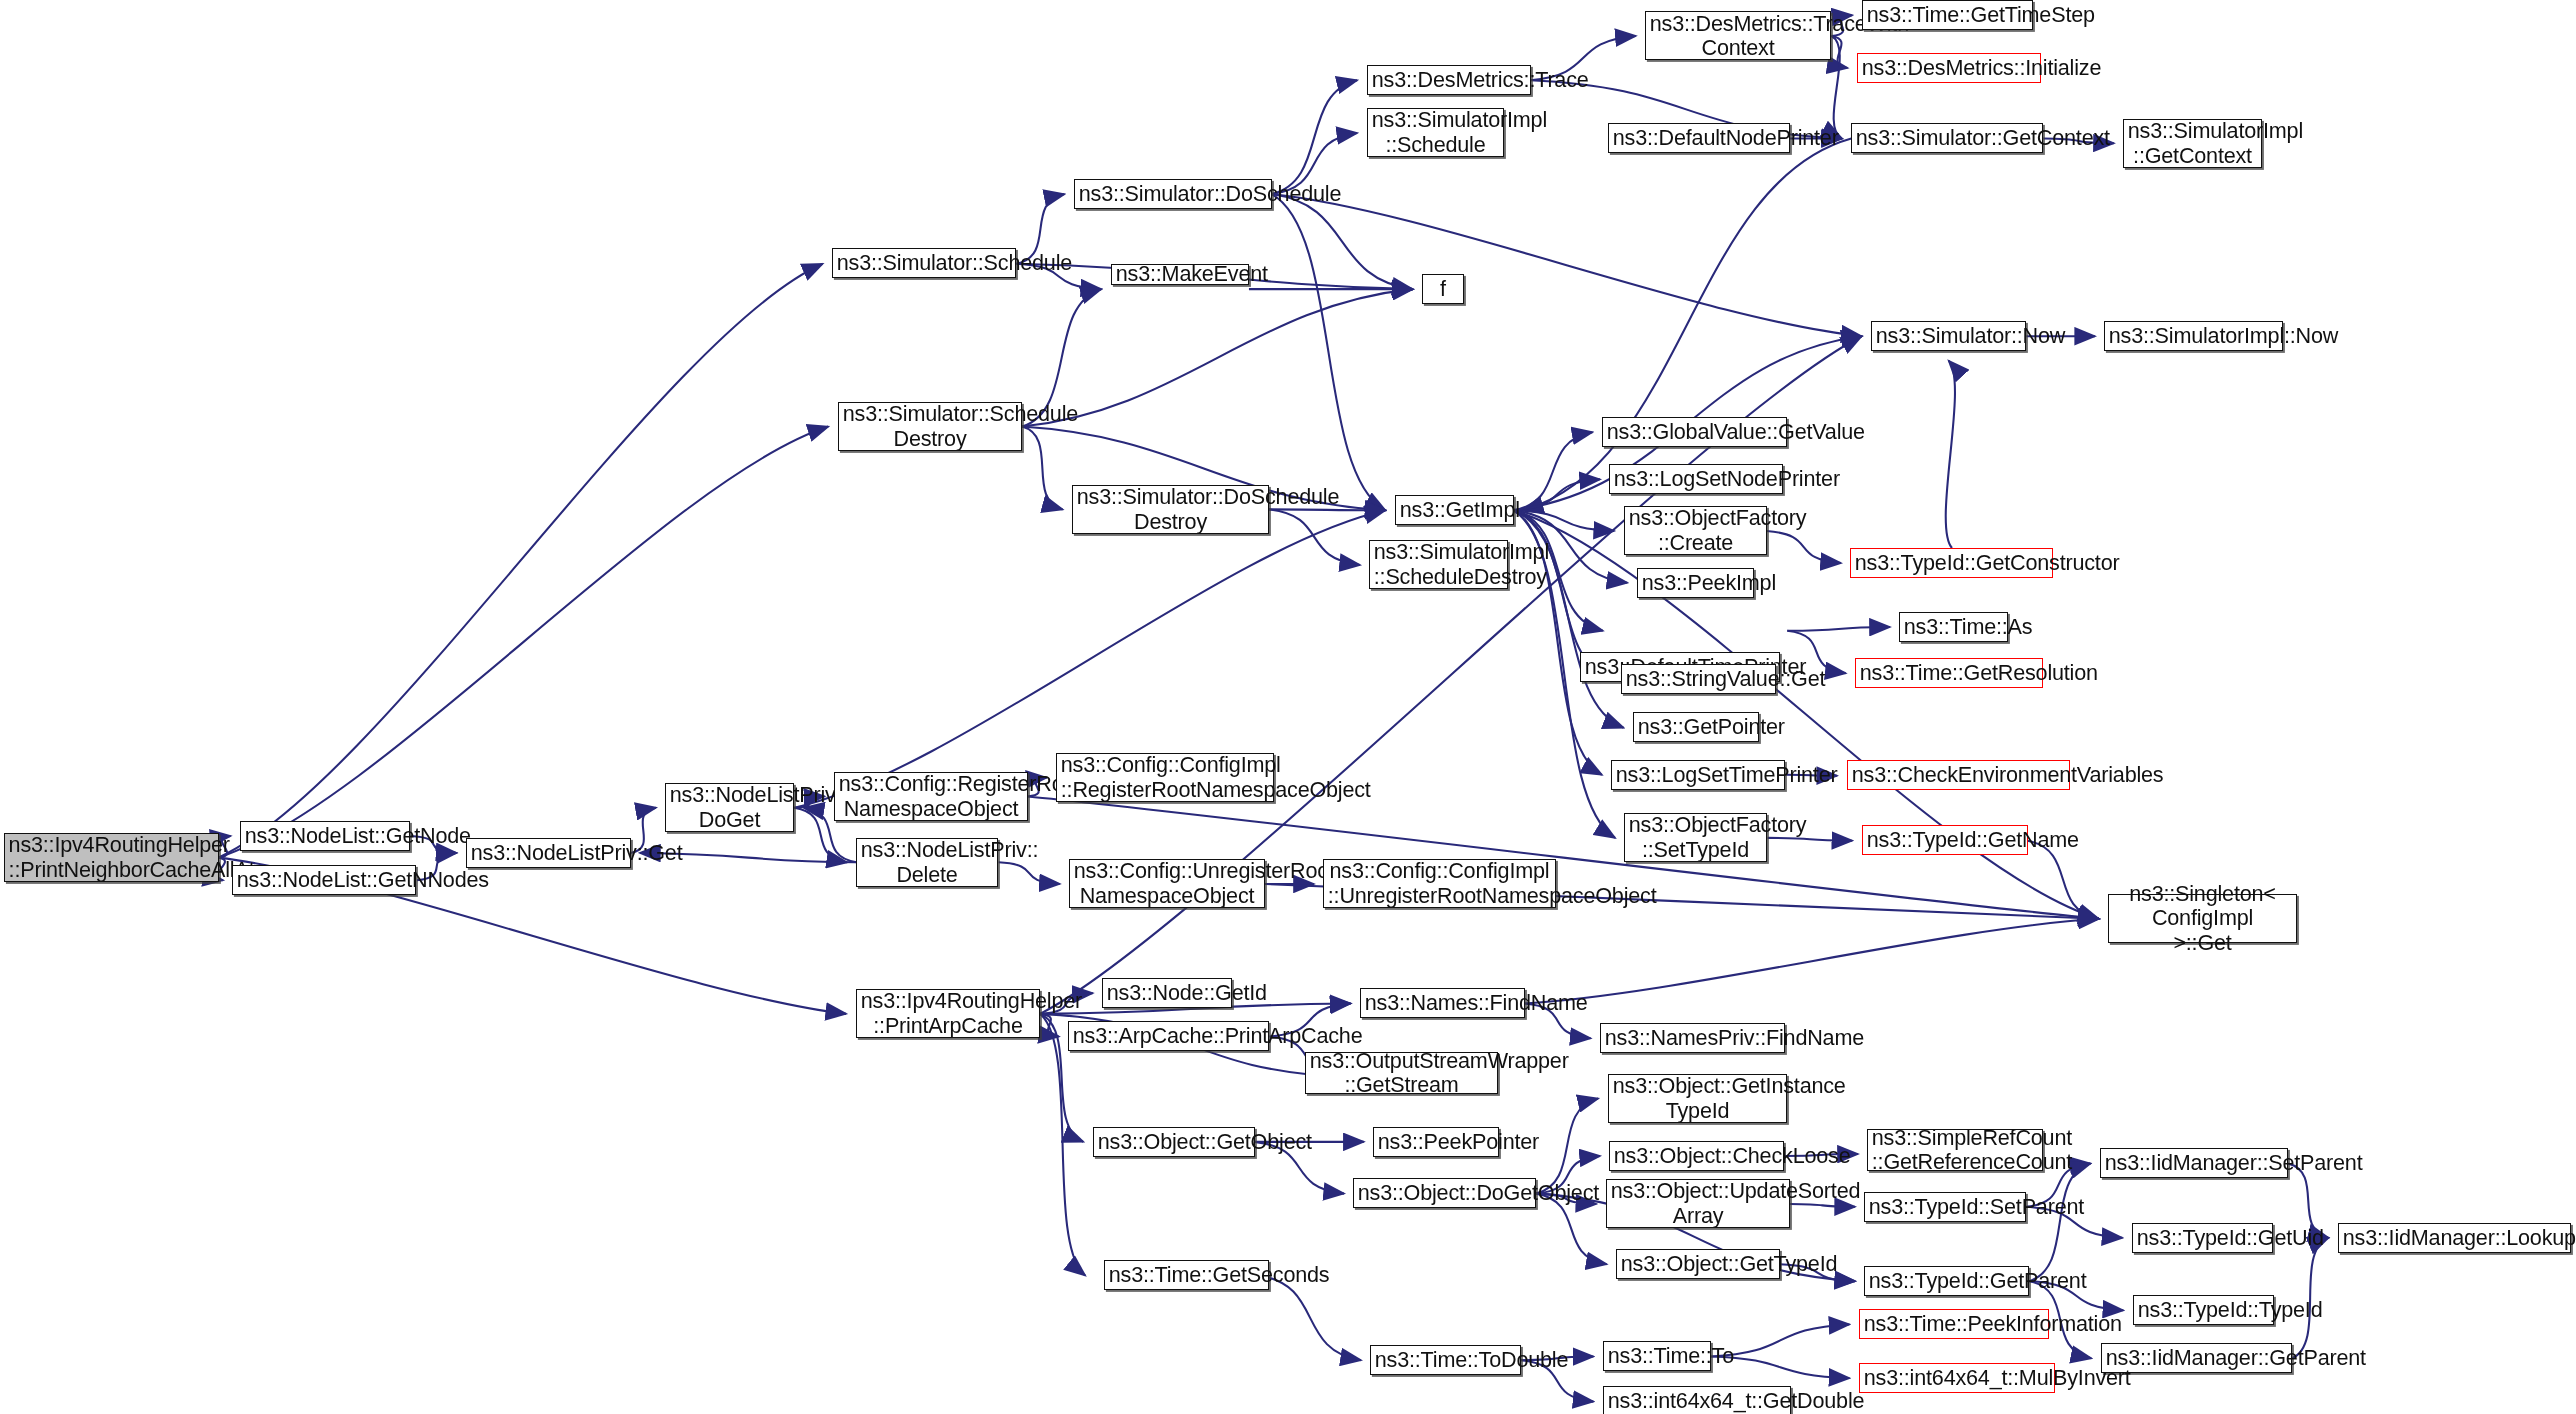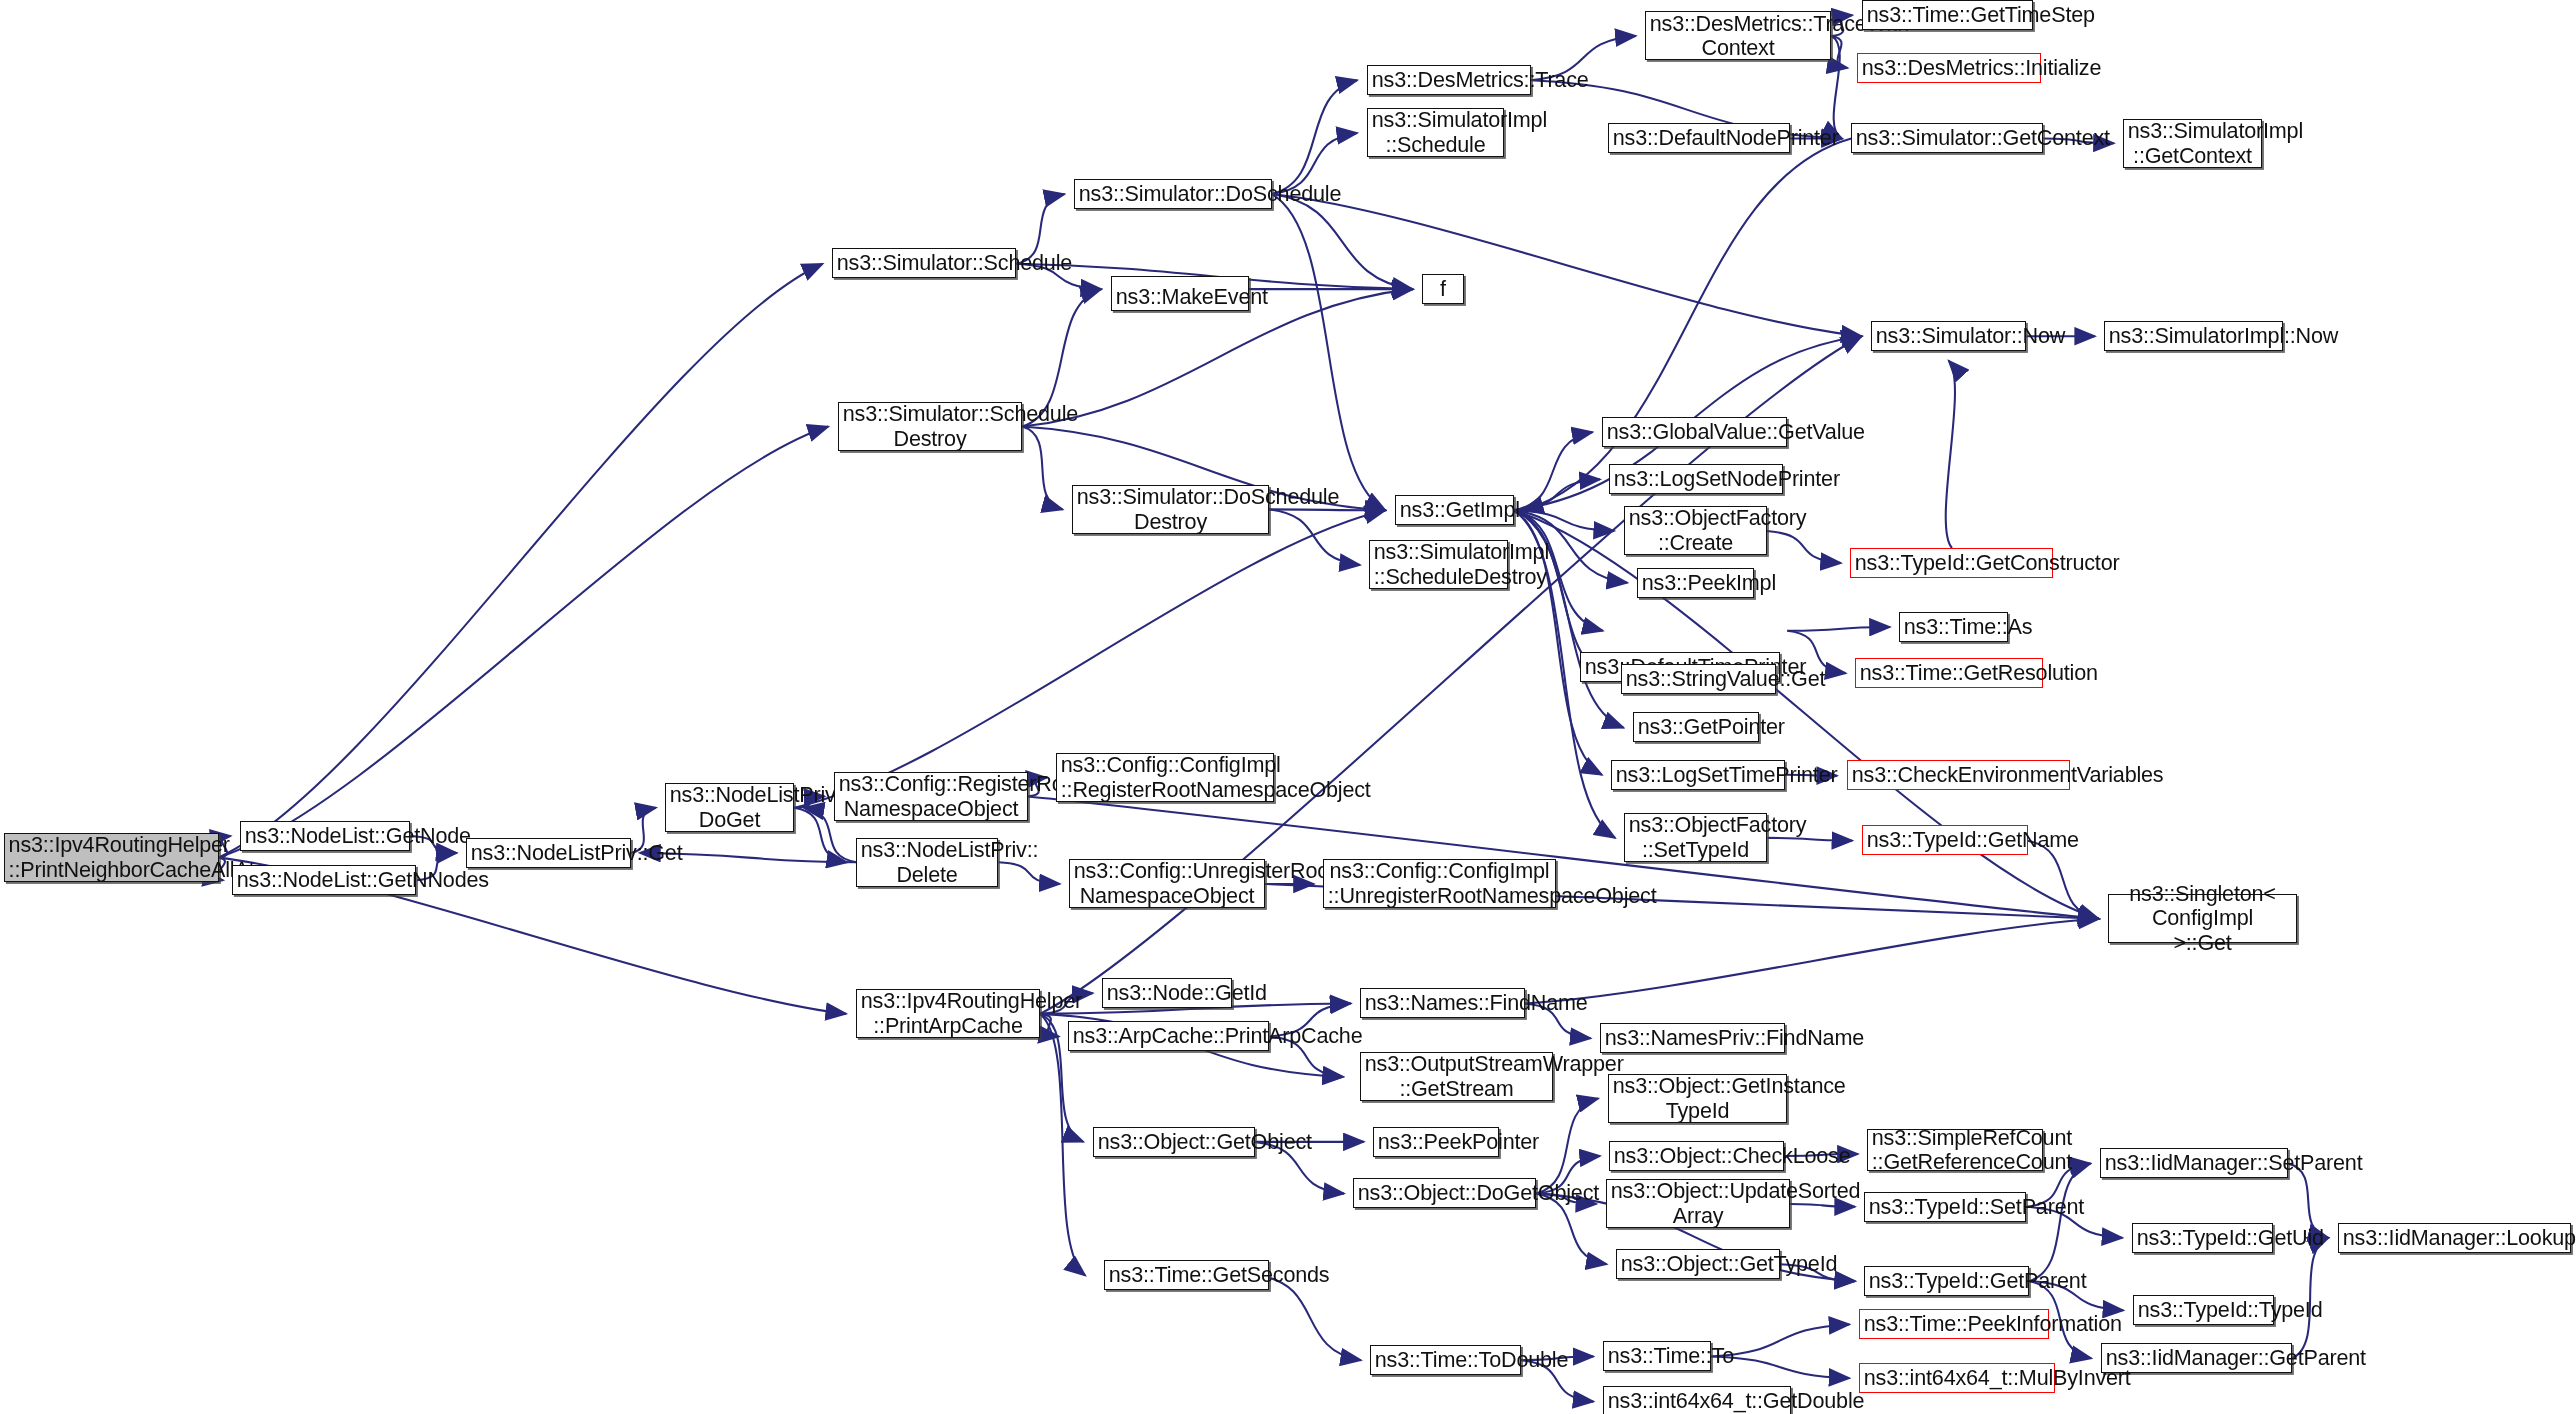--- a/index.html
+++ b/index.html
@@ -167,21 +167,21 @@
       </div>
       <div class="node" style="left: 1068px; top: 1021px; width: 201px; height: 30px;">
         <span>ns3::ArpCache::PrintArpCache</span>
       </div>
       <div class="node" style="left: 1360px; top: 988px; width: 165px; height: 30px;">
         <span>ns3::Names::FindName</span>
       </div>
       <div class="node" style="left: 1600px; top: 1023px; width: 185px; height: 30px;">
         <span>ns3::NamesPriv::FindName</span>
       </div>
-      <div class="node" style="left: 1360px; top: 1052px; width: 193px; height: 49px;">
+      <div class="node" style="left: 1305px; top: 1052px; width: 193px; height: 42px;">
         <span>ns3::OutputStreamWrapper
 ::GetStream</span>
       </div>
       <div class="node" style="left: 1093px; top: 1127px; width: 162px; height: 30px;">
         <span>ns3::Object::GetObject</span>
       </div>
       <div class="node" style="left: 1373px; top: 1127px; width: 126px; height: 30px;">
         <span>ns3::PeekPointer</span>
       </div>
       <div class="node" style="left: 1353px; top: 1178px; width: 183px; height: 30px;">
@@ -240,21 +240,21 @@
       </div>
       <div class="node red" style="left: 1859px; top: 1309px; width: 190px; height: 30px;">
         <span>ns3::Time::PeekInformation</span>
       </div>
       <div class="node red" style="left: 1859px; top: 1363px; width: 196px; height: 30px;">
         <span>ns3::int64x64_t::MulByInvert</span>
       </div>
       <div class="node" style="left: 832px; top: 248px; width: 184px; height: 30px;">
         <span>ns3::Simulator::Schedule</span>
       </div>
-      <div class="node" style="left: 1111px; top: 276px; width: 138px; height: 35px; align-items: flex-end;">
+      <div class="node" style="left: 1111px; top: 264px; width: 138px; height: 21px;">
         <span>ns3::MakeEvent</span>
       </div>
       <div class="node" style="left: 1422px; top: 274px; width: 42px; height: 30px;">
         <span>f</span>
       </div>
       <div class="node" style="left: 1074px; top: 179px; width: 198px; height: 30px;">
         <span>ns3::Simulator::DoSchedule</span>
       </div>
       <div class="node" style="left: 1367px; top: 65px; width: 164px; height: 30px;">
         <span>ns3::DesMetrics::Trace</span>

